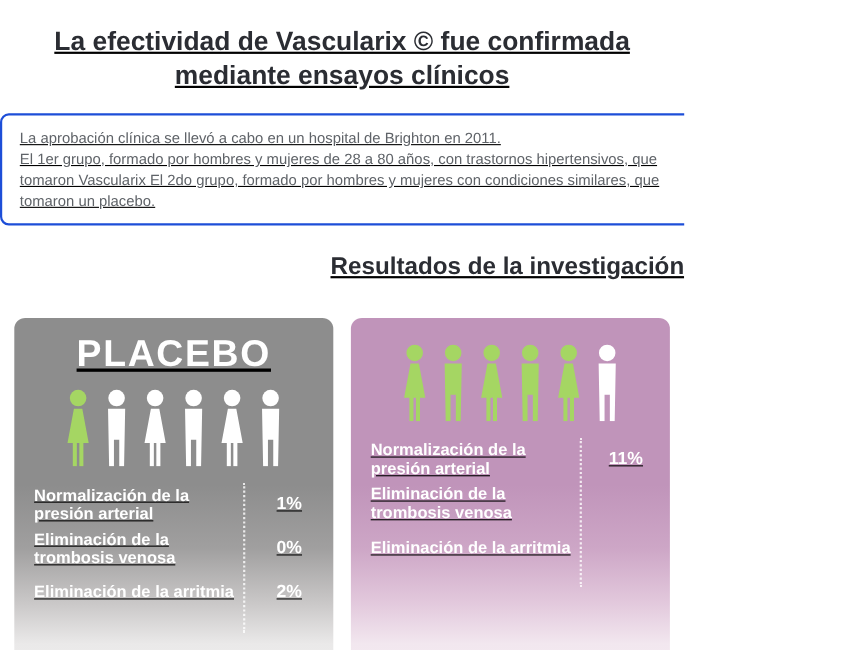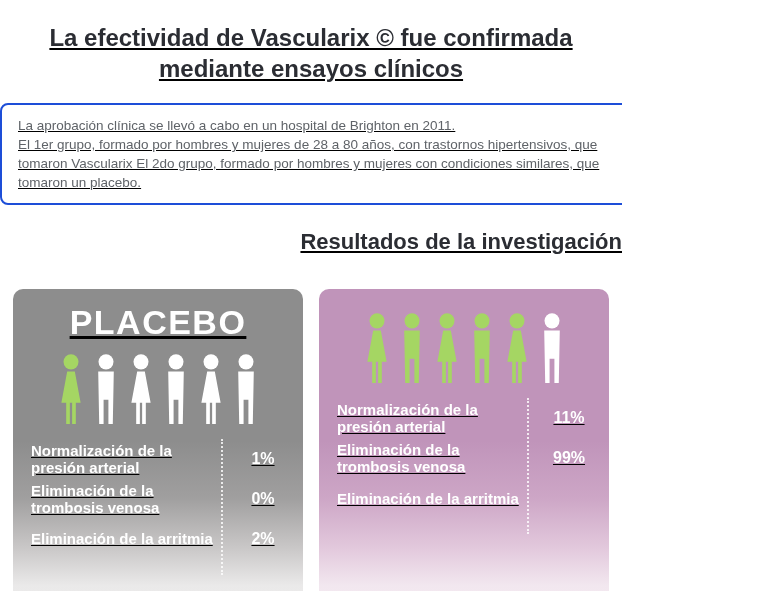--- a/index.html
+++ b/index.html
@@ -191,19 +191,18 @@
           </svg>
         </div>
       <div class="stats">
         <div class="stat-labels">
           <div class="stat-label">Normalización de la presión arterial</div>
           <div class="stat-label">Eliminación de la trombosis venosa</div>
           <div class="stat-label">Eliminación de la arritmia</div>
         </div>
         <div class="stat-values">
           <div class="stat-value">11%</div>
-          <div class="stat-value">99%</div>
         </div>
       </div>
     </section>
 
   </div>
 </main>
 
 </body></html>

